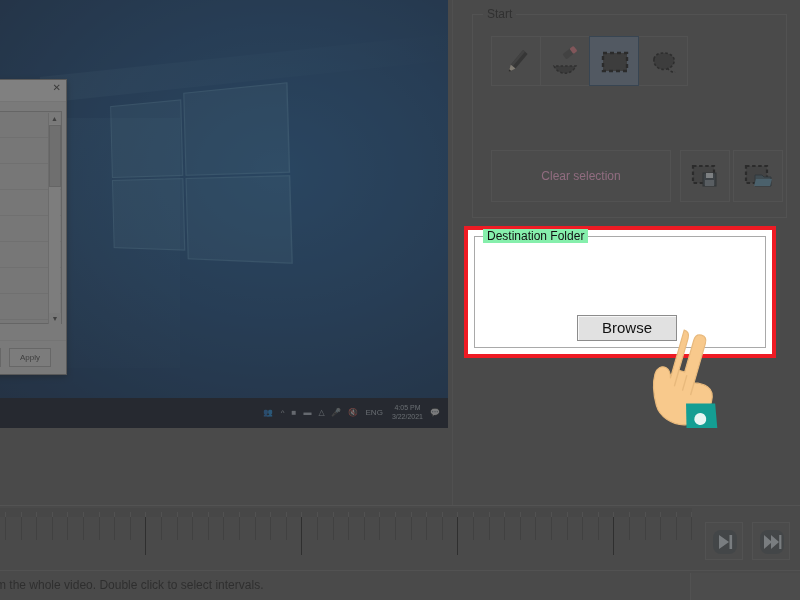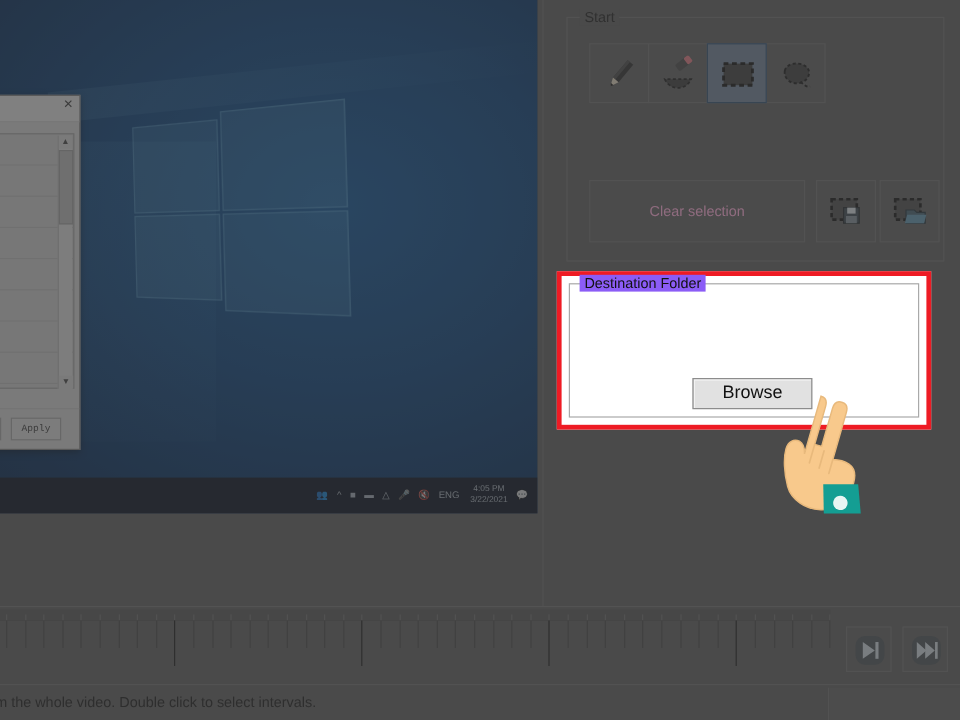--- a/index.html
+++ b/index.html
@@ -115,21 +115,21 @@
     position: absolute; left: 0; bottom: 0;
     width: 100%; height: 34px;
     border-top: 1px solid #bbb;
   }
   .props-btn {
     position: absolute; top: 7px;
     height: 19px;
     background: #cdcdcd;
     border: 1px solid #9e9e9e;
     font-size: 8px; color: #3d3d3d;
-    line-height: 17px; text-align: center; font-family: Liberation Mono, monospace;
+    line-height: 17px; text-align: center;
   }
   #props-btn-ok     { left: 30px; width: 28px; }
   #props-btn-apply  { left: 66px; width: 42px; }
 
   
   #taskbar {
     position: absolute;
     left: 0; bottom: 0;
     width: 448px; height: 30px;
     background: #0a1220;
@@ -318,21 +318,21 @@
   #dest-group {
     position: absolute;
     left: 6px; top: 6px;
     width: 292px; height: 112px;
     border: 1px solid #a9a9a9;
   }
   #dest-group > .gb-label {
     position: absolute;
     top: -8px; left: 8px;
     padding: 0 4px;
-    background: #8b5cf6;
+    background: #86efac;
     font-size: 12px;
     color: #111;
     white-space: nowrap;
   }
   #dest-input {
     position: absolute;
     left: 9px; top: 16px;
     width: 274px; height: 51px;
     background: #f2f2f2;
     border: 1px solid #8c8c8c;

